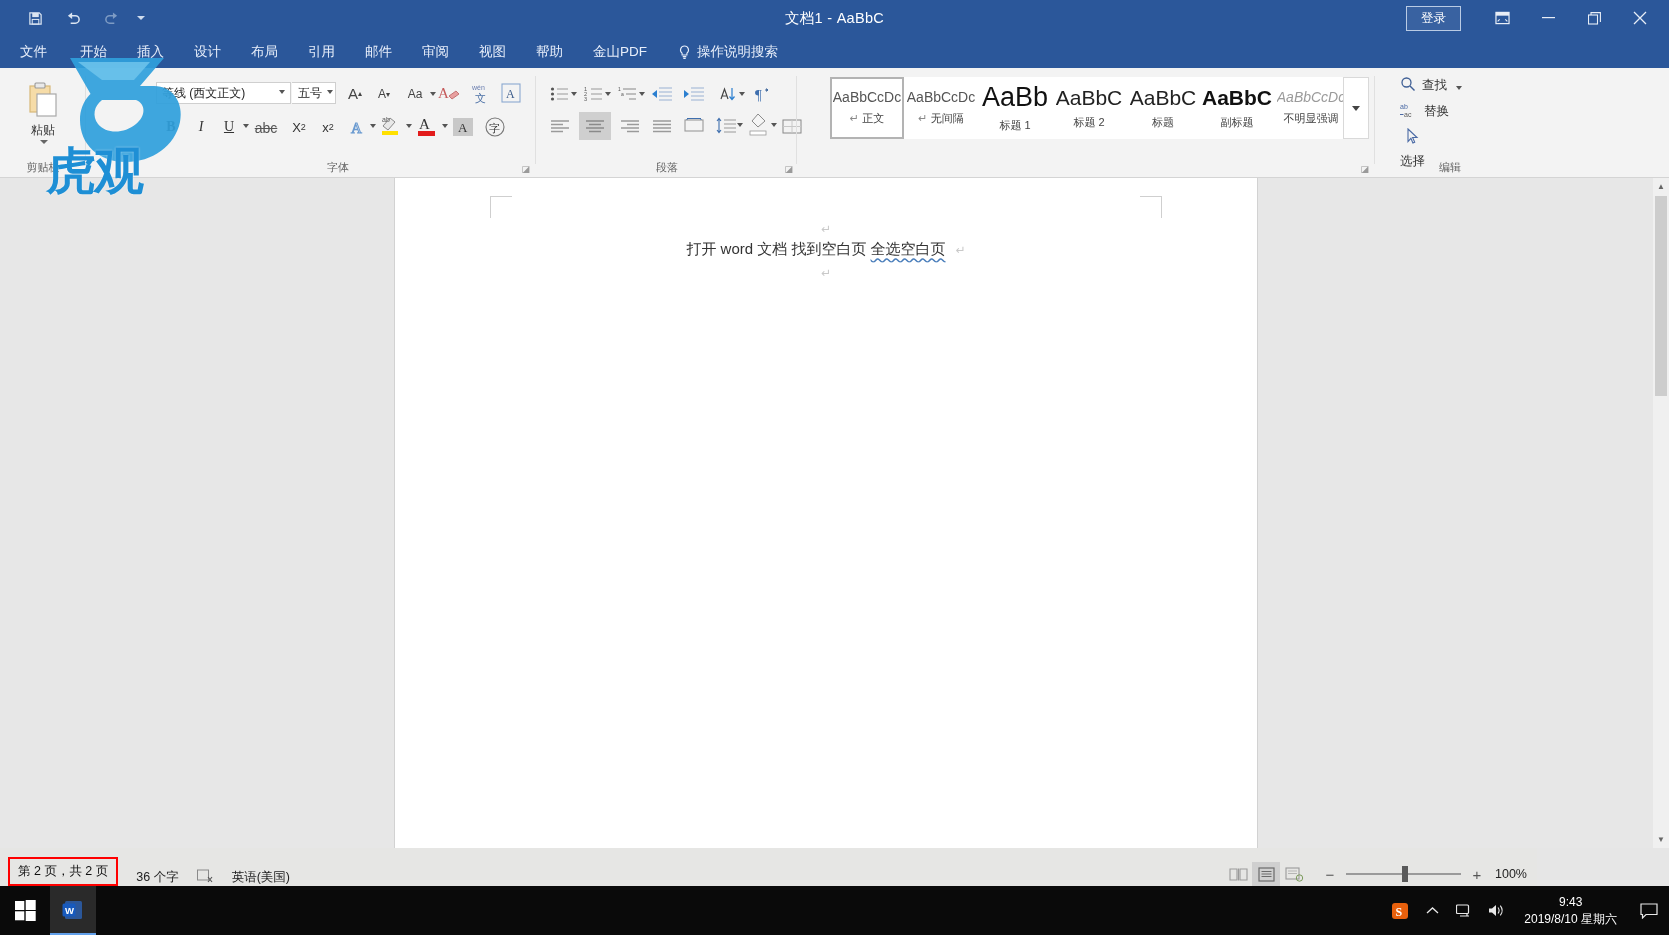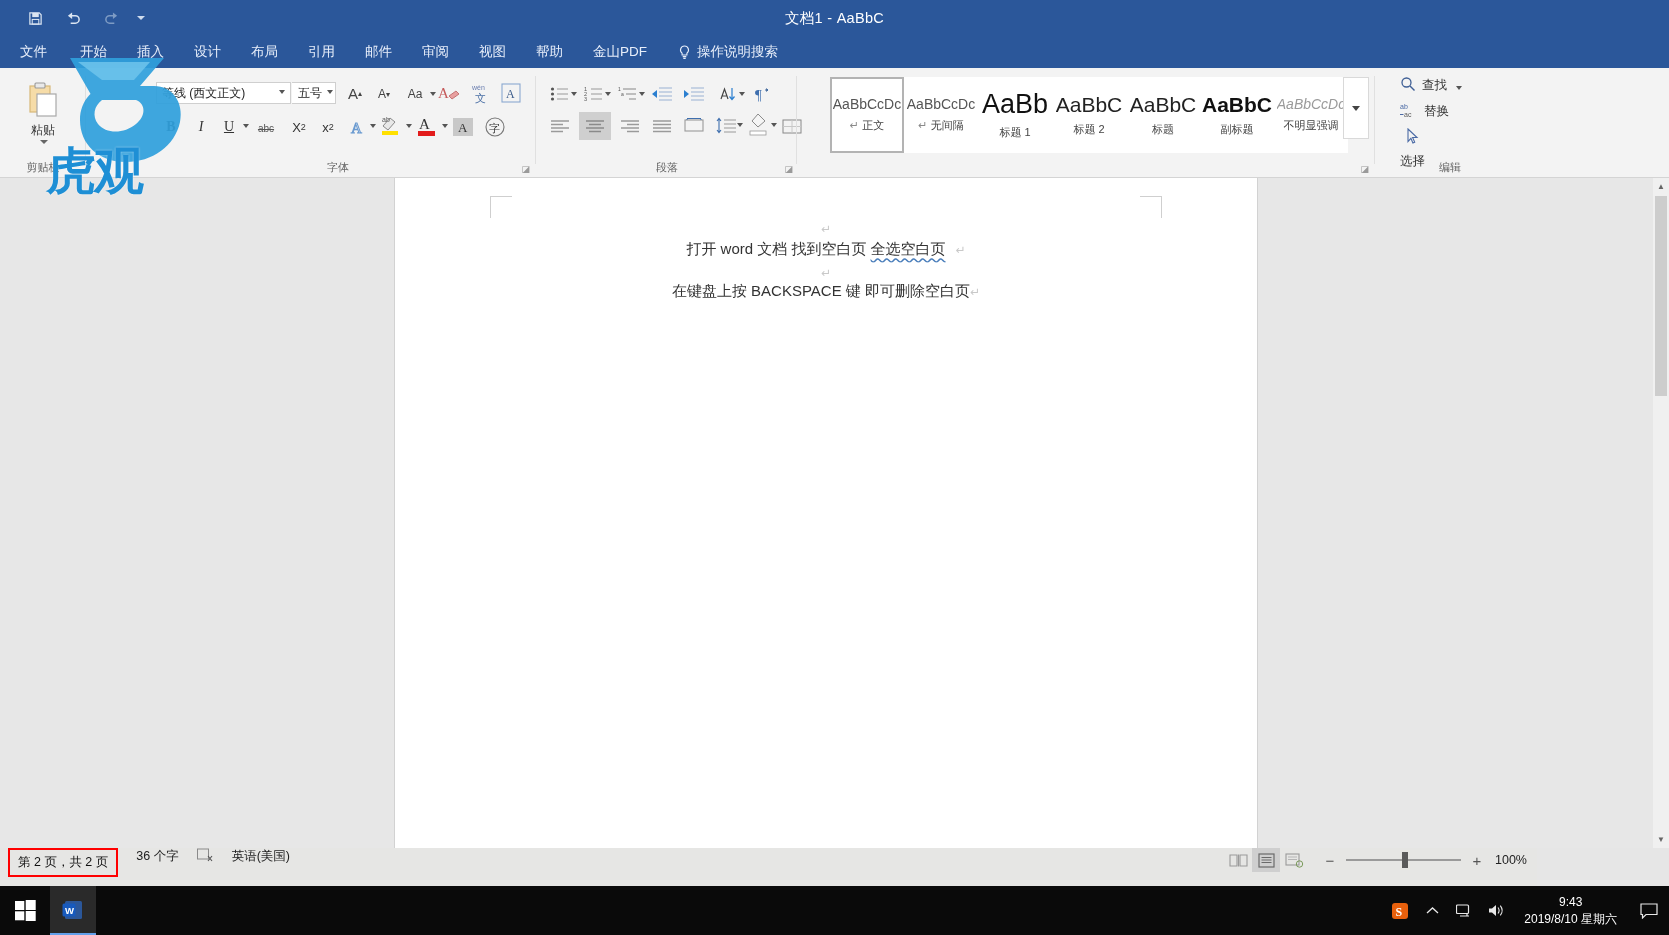--- a/index.html
+++ b/index.html
@@ -105,21 +105,21 @@
   .grp-para { left:537px; width:260px; }
   .pbtn { position:absolute; width:26px; height:24px; display:flex; align-items:center; justify-content:center; }
   .pbtn.sel { background:#cfcfcf; }
 
   
   .grp-styles { left:800px; width:575px; }
   .stylegal {
     position:absolute; left:30px; top:9px; height:62px; display:flex; align-items:stretch;
   }
   .style-item {
-    width:74px; height:76px; display:flex; flex-direction:column; align-items:center; justify-content:center;
+    width:74px; height:62px; display:flex; flex-direction:column; align-items:center; justify-content:center;
     border:1px solid transparent; background:#fff;
   }
   .style-item.sel { border:2px solid #b3b3b3; }
   .style-prev { font-size:14px; color:#555; line-height:1.1; white-space:nowrap; overflow:hidden; }
   .style-nm { font-size:11px; color:#444; margin-top:6px; white-space:nowrap; }
   .gal-more {
     position:absolute; right:6px; top:9px; width:26px; height:62px;
     border:1px solid #d9d9d9; background:#fff; display:flex; align-items:center; justify-content:center;
   }
 
@@ -147,21 +147,21 @@
   .spell { text-decoration:underline; text-decoration-style:wavy; text-decoration-color:#4a7ebb; text-underline-offset:3px; }
   .empty-para { position:absolute; width:100%; text-align:center; color:#c9c9c9; font-size:11px; }
 
   .vscroll { position:absolute; right:0; top:0; width:16px; height:670px; background:#f0f0f0; }
   .vs-arrow { position:absolute; left:0; width:16px; height:17px; display:flex; align-items:center; justify-content:center; color:#666; font-size:8px; }
   .vs-thumb { position:absolute; left:2px; top:18px; width:12px; height:200px; background:#cdcdcd; }
 
   
   .statusbar {
     position:absolute; left:0; top:848px; width:1537px; height:38px;
-    background:#e6e6e4; display:flex; align-items:flex-start; font-size:12.5px; color:#222;
+    background:#e6e6e4; display:flex; align-items:flex-end; font-size:12.5px; color:#222;
   }
   .sb-page {
     margin-left:8px; padding:4px 8px; border:2px solid #ff0000; color:#111; white-space:nowrap;
   }
   .sb-item { margin-left:18px; white-space:nowrap; }
   .sb-right { position:absolute; right:10px; display:flex; align-items:center; gap:0; }
   .vbtn { width:28px; height:24px; display:flex; align-items:center; justify-content:center; }
   .vbtn.sel { background:#cfcfcf; }
   .zoom-track { position:relative; width:115px; height:2px; background:#9a9a9a; margin:0 8px; }
   .zoom-thumb { position:absolute; left:56px; top:-7px; width:6px; height:16px; background:#5a5a5a; }
@@ -215,20 +215,46 @@
         <svg width="17" height="15" viewBox="0 0 18 16">
             <path d="M13 5H7a4 4 0 0 0 0 8h5" fill="none" stroke="#7d9bc4" stroke-width="1.6"></path>
             <path d="M10.5 1.5L15 5l-4.5 3.5z" fill="#7d9bc4"></path>
           </svg>
       </div>
       <div class="qat-caret"></div>
     </div>
 
     <div class="win-title">文档1  -  AaBbC</div>
 
+    <div class="titlebar-right">
+      <div class="signin-btn">登录</div>
+      <div class="ribbon-opt">
+        <svg width="15" height="14" viewBox="0 0 16 15">
+            <rect x="1" y="1.5" width="14" height="12" fill="none" stroke="#e8eef7" stroke-width="1.3"></rect>
+            <rect x="1" y="1.5" width="14" height="3.5" fill="#e8eef7"></rect>
+            <path d="M5 9l-2.2 2.2M11 9l2.2 2.2" stroke="#e8eef7" stroke-width="1.2"></path>
+          </svg>
+      </div>
+      <div class="win-btn">
+        <svg width="13" height="2" viewBox="0 0 13 2">
+            <rect width="13" height="1.2" fill="#e8eef7"></rect>
+          </svg>
+      </div>
+      <div class="win-btn">
+        <svg width="13" height="13" viewBox="0 0 13 13">
+            <rect x="0.5" y="3" width="9" height="9" fill="none" stroke="#e8eef7" stroke-width="1.1"></rect>
+            <path d="M3 3V0.6h9.4V10" fill="none" stroke="#e8eef7" stroke-width="1.1"></path>
+          </svg>
+      </div>
+      <div class="win-btn close">
+        <svg width="14" height="14" viewBox="0 0 14 14">
+            <path d="M1 1l12 12M13 1L1 13" stroke="#e8eef7" stroke-width="1.3"></path>
+          </svg>
+      </div>
+    </div>
   </div>
 
   <div class="tabstrip">
     <div class="tab file">文件</div>
     <div class="tab">开始</div>
     <div class="tab">插入</div>
     <div class="tab">设计</div>
     <div class="tab">布局</div>
     <div class="tab">引用</div>
     <div class="tab">邮件</div>
@@ -304,21 +330,21 @@
         <svg width="22" height="22" viewBox="0 0 22 22">
             <rect x="2" y="2" width="18" height="18" fill="none" stroke="#8aa8d0" stroke-width="1.1"></rect>
             <text x="6" y="16" font-size="12" fill="#3a5a8a" font-family="Liberation Serif, serif">A</text>
           </svg>
       </div>
 
       <div class="fbtn" style="left:18px; top:46px; font-weight:bold; font-family:'Liberation Serif',serif;">B</div>
       <div class="fbtn" style="left:48px; top:46px; font-style:italic; font-family:'Liberation Serif',serif;">I</div>
       <div class="fbtn" style="left:76px; top:46px; text-decoration:underline; font-family:'Liberation Serif',serif;">U</div>
       <div class="mini-caret" style="left:103px; top:56px;"></div>
-      <div class="fbtn" style="left:113px; top:47px; font-size:10px; text-decoration:line-through; color:#555;">abc</div>
+      <div class="fbtn" style="left:113px; top:47px; font-size:14px; text-decoration:line-through; color:#555;">abc</div>
       <div class="fbtn" style="left:146px; top:46px; font-size:13px;">X<sub style="font-size:9px">2</sub></div>
       <div class="fbtn" style="left:175px; top:46px; font-size:13px;">x<sup style="font-size:9px">2</sup></div>
       <div class="fbtn" style="left:205px; top:46px;">
         <svg width="20" height="20" viewBox="0 0 20 20">
             <text x="3" y="16" font-size="15" fill="none" stroke="#6a9ad0" stroke-width="1" font-family="Liberation Serif, serif">A</text>
           </svg>
       </div>
       <div class="mini-caret" style="left:230px; top:56px;"></div>
       <div class="fbtn" style="left:238px; top:44px;">
         <svg width="24" height="26" viewBox="0 0 24 26">
@@ -537,23 +563,20 @@
       <div class="margin-mark mm-tl"></div>
       <div class="margin-mark mm-tr"></div>
 
       <div class="empty-para" style="top:44px;"><span class="pilcrow">↵</span></div>
 
       <div class="doc-line" style="top:62px;">
         <span>打开 word 文档   找到空白页   </span><span class="spell">全选空白页</span><span class="pilcrow" style="margin-left:10px;">↵</span>
       </div>
       <div class="empty-para" style="top:88px;"><span class="pilcrow">↵</span></div>
 
-      <div class="doc-line" style="top:104px;">
-        <span>在键盘上按 BACKSPACE 键   即可删除空白页</span><span class="pilcrow">↵</span>
-      </div>
     </div>
 
     <div class="vscroll">
       <div class="vs-arrow" style="top:0;">▲</div>
       <div class="vs-thumb"></div>
       <div class="vs-arrow" style="bottom:0;">▼</div>
     </div>
   </div>
 
   <div class="statusbar">

